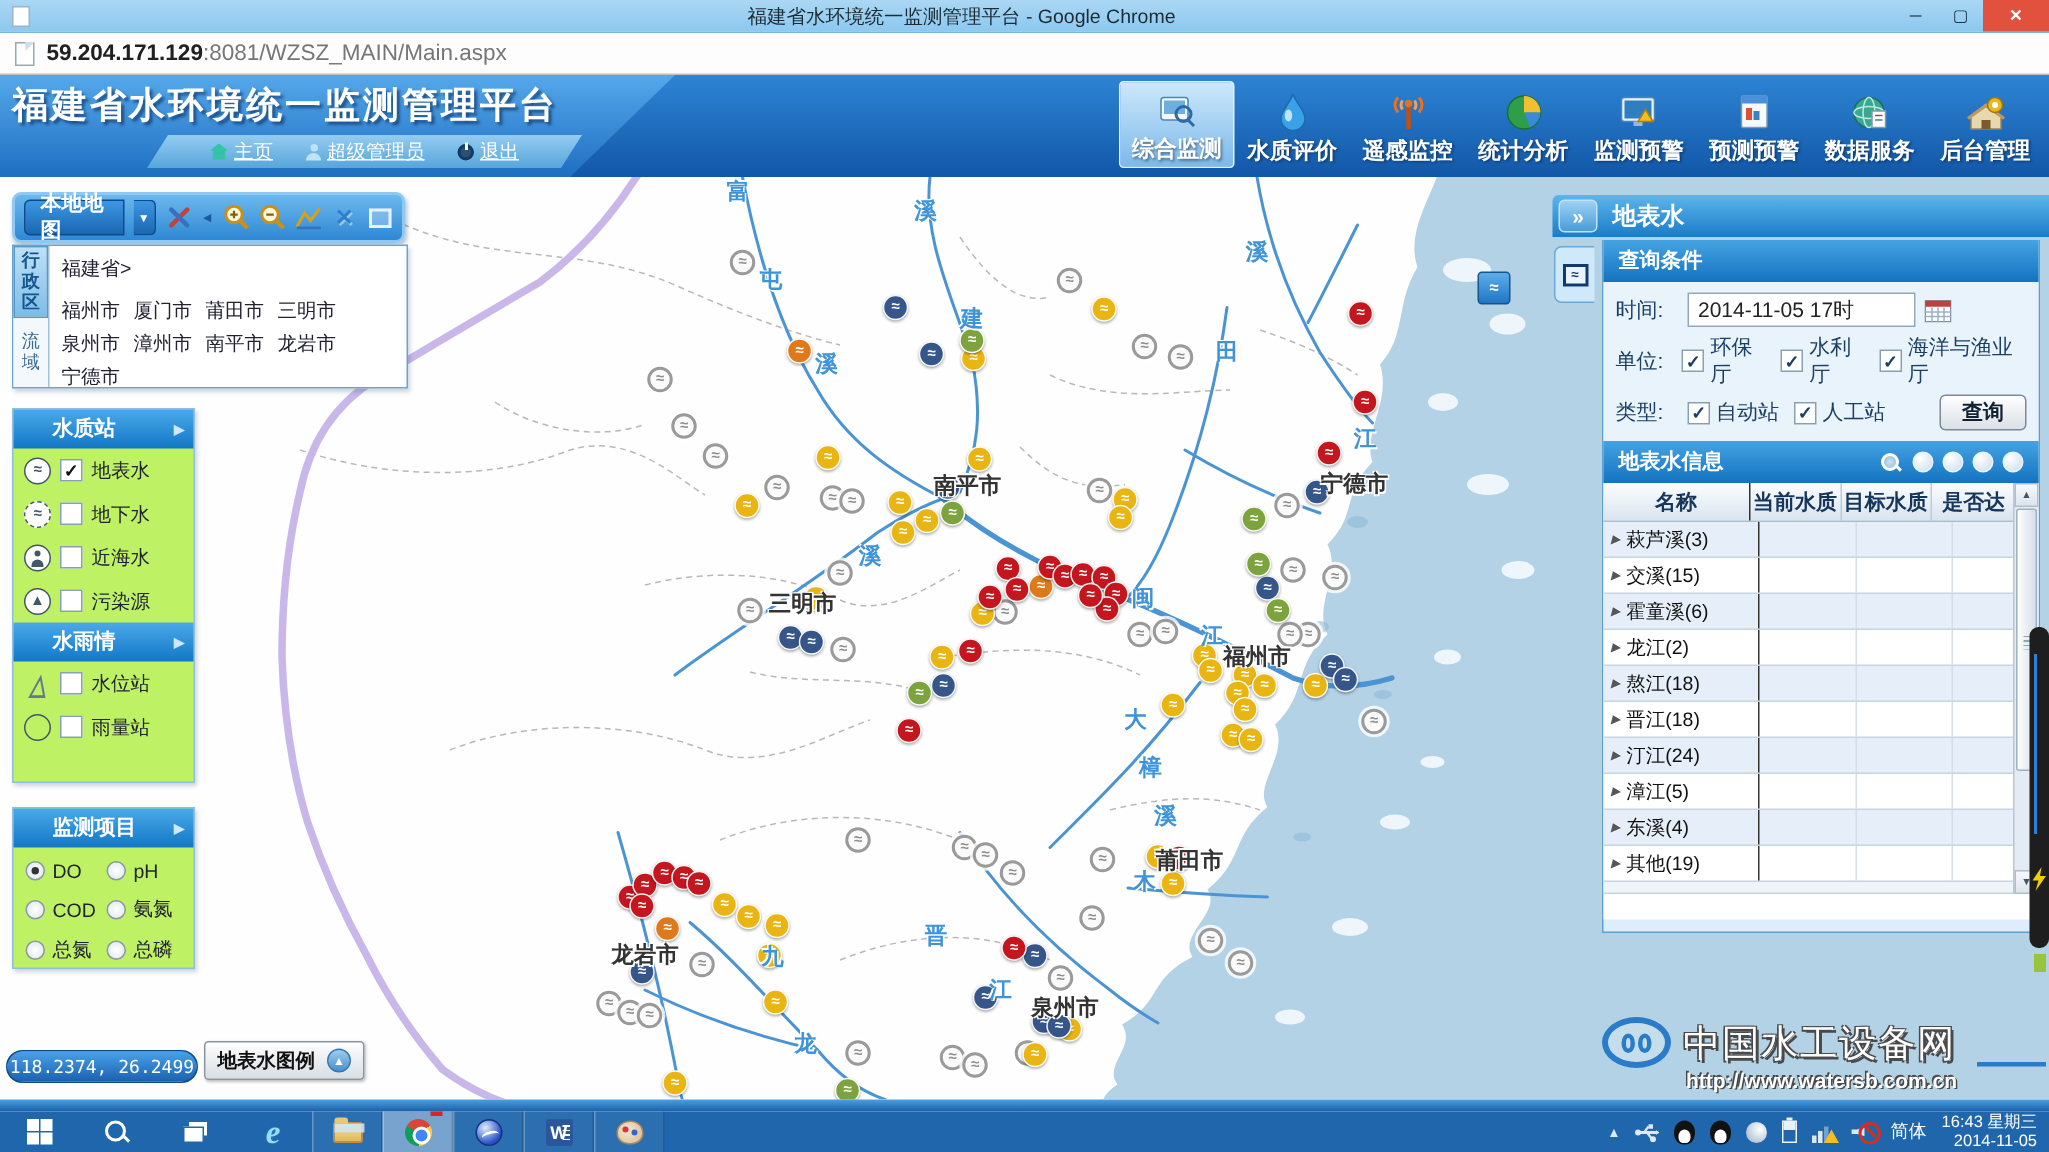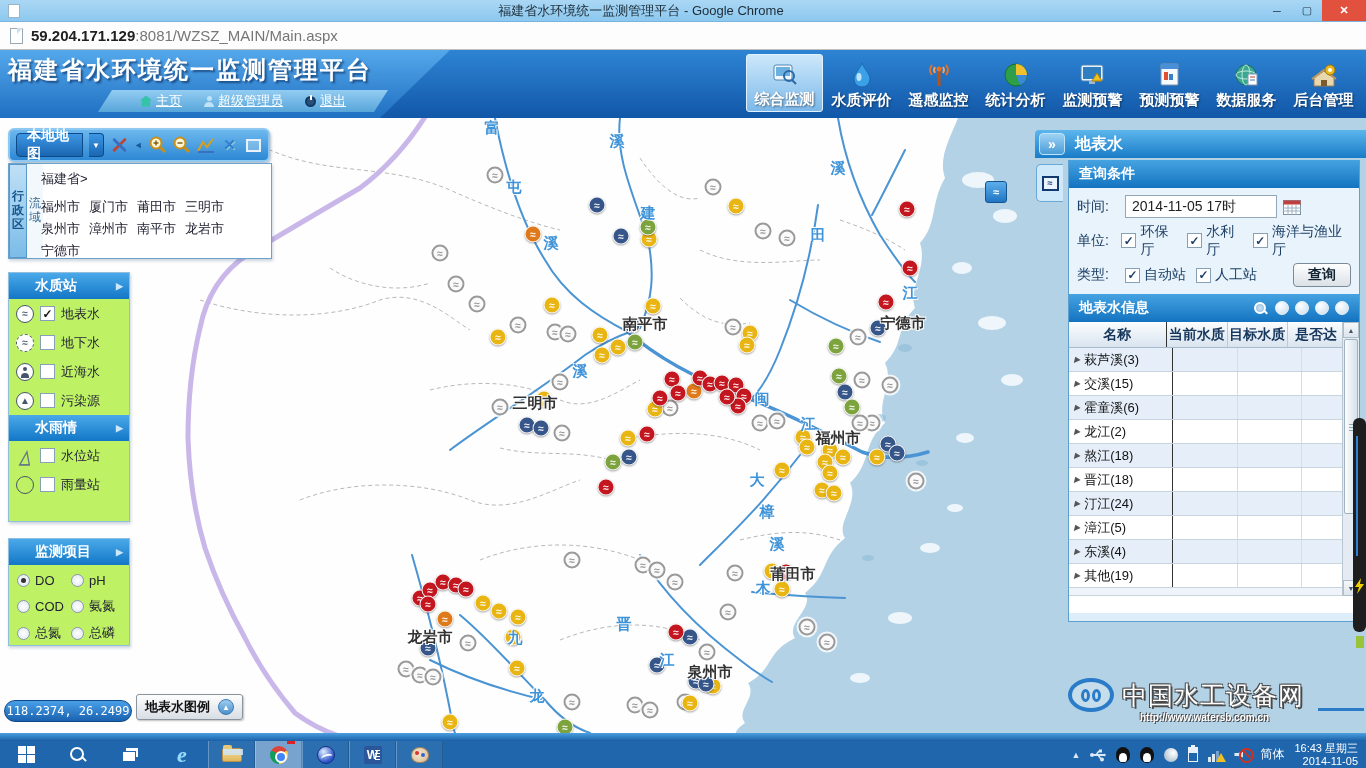--- a/index.html
+++ b/index.html
@@ -53,21 +53,21 @@
 .tool-sep{color:#1a5a9a;font-size:9px}
 .x-tools{position:relative;width:18px;height:18px}
 .x-tools::before,.x-tools::after{content:"";position:absolute;left:8px;top:0;width:3px;height:18px;border-radius:2px}
 .x-tools::before{background:#c04438;transform:rotate(45deg)}
 .x-tools::after{background:#3a6fc0;transform:rotate(-45deg)}
 .clear-x{color:#2f7fd0;font-weight:bold;font-size:15px;text-shadow:1px 1px 0 #9cc}
 .extent{width:15px;height:13px;border:2px solid #e8f2fc;background:rgba(255,255,255,.25)}
 
 
 .regionbox{position:absolute;left:8px;top:45px;width:264px;height:96px;background:#fff;border:1px solid #6aa4cc;display:flex;box-shadow:1px 2px 3px rgba(0,40,90,.2)}
-.rtabs{width:24px;border-right:1px solid #9cc2dc;display:flex;}
+.rtabs{width:24px;border-right:1px solid #9cc2dc;display:flex;flex-direction:column}
 .rtab{flex:1;width:23px;font-size:12px;color:#3a6a92;display:flex;align-items:center;justify-content:center;text-align:center;word-break:break-all;line-height:1.15;padding:2px;background:#f2f8fc;cursor:pointer}
 .rtab.active{background:linear-gradient(#bfe0f6,#7cbcе8);background:linear-gradient(#bfe0f6,#7cbce8);color:#15568e;font-weight:bold;border:1px solid #5898c8}
 .rbody{flex:1;padding:6px 8px;font-size:13px;color:#223}
 .prov{margin-bottom:8px;cursor:pointer}
 .citylinks{line-height:22px}
 .citylink{display:inline-block;margin-right:9px;cursor:pointer;color:#223}
 
 
 .lpanel{position:absolute;left:8px;width:122px;background:#bef264;border:1px solid #8fbede;box-shadow:1px 2px 3px rgba(0,40,90,.2)}
 .lp1{top:154px;height:250px}
@@ -98,21 +98,21 @@
 
 
 .minibtn{position:absolute;left:985px;top:63px;width:22px;height:22px;background:linear-gradient(#5caeea,#2176c4);border:1px solid #15558e;border-radius:3px;color:#fff;font-weight:bold;font-size:11px;display:flex;align-items:center;justify-content:center;cursor:pointer}
 
 
 .wm{position:absolute;left:1068px;top:560px;width:296px;color:#fff;z-index:3}
 .wm-row{display:flex;align-items:center;gap:8px}
 .wm-logo{width:46px;height:34px;min-width:46px;border:4px solid #2a7cc8;border-radius:50%;background:rgba(255,255,255,.25);display:flex;align-items:center;justify-content:center;gap:2px}
 .wm-logo i{width:9px;height:13px;border:3px solid #2a7cc8;border-radius:50%}
 .wm-title{font-size:25px;font-weight:normal;letter-spacing:1px;text-shadow:2px 2px 0 #4a4a4a,-1px -1px 0 #4a4a4a,1px -1px 0 #4a4a4a,-1px 1px 0 #4a4a4a}
-.wm-url{margin-left:72px;font-size:10px;font-weight:bold;text-shadow:1px 1px 0 #4a4a4a,-1px -1px 0 #4a4a4a}
+.wm-url{margin-left:56px;font-size:14px;font-weight:bold;text-shadow:1px 1px 0 #4a4a4a,-1px -1px 0 #4a4a4a}
 .wm-line{position:absolute;right:0;top:30px;width:46px;height:3px;background:#2a7cc8}
 
 
 .rpanel{position:absolute;left:1035px;top:12px;width:331px;height:492px;z-index:5}
 .rp-head{position:absolute;left:0;top:0;width:331px;height:28px;background:linear-gradient(#5cb6ec,#1a7cc8);border-radius:4px 0 0 0;display:flex;align-items:center;gap:10px;padding-left:4px}
 .rp-collapse{width:26px;height:22px;background:linear-gradient(#9ed2f4,#4a9cd8);border:1px solid #bfe4f8;border-radius:4px;color:#fff;font-weight:bold;font-size:14px;display:flex;align-items:center;justify-content:center;cursor:pointer}
 .rp-title{color:#fff;font-size:16px;font-weight:bold}
 .rp-sidetab{position:absolute;left:1px;top:34px;width:27px;height:38px;background:#cfe9fa;border:1px solid #6aa8d8;border-right:none;border-radius:5px 0 0 5px;display:flex;align-items:center;justify-content:center;cursor:pointer}
 .rp-sidetab .wv{width:17px;height:15px;border:2px solid #123a6e;color:#123a6e;font-size:9px;font-weight:bold;display:flex;align-items:center;justify-content:center;background:#eaf4fc}
 .rp-body{position:absolute;left:33px;top:30px;width:292px;height:462px;background:#ddeefa;border:1px solid #5d9fce;border-top:none}

